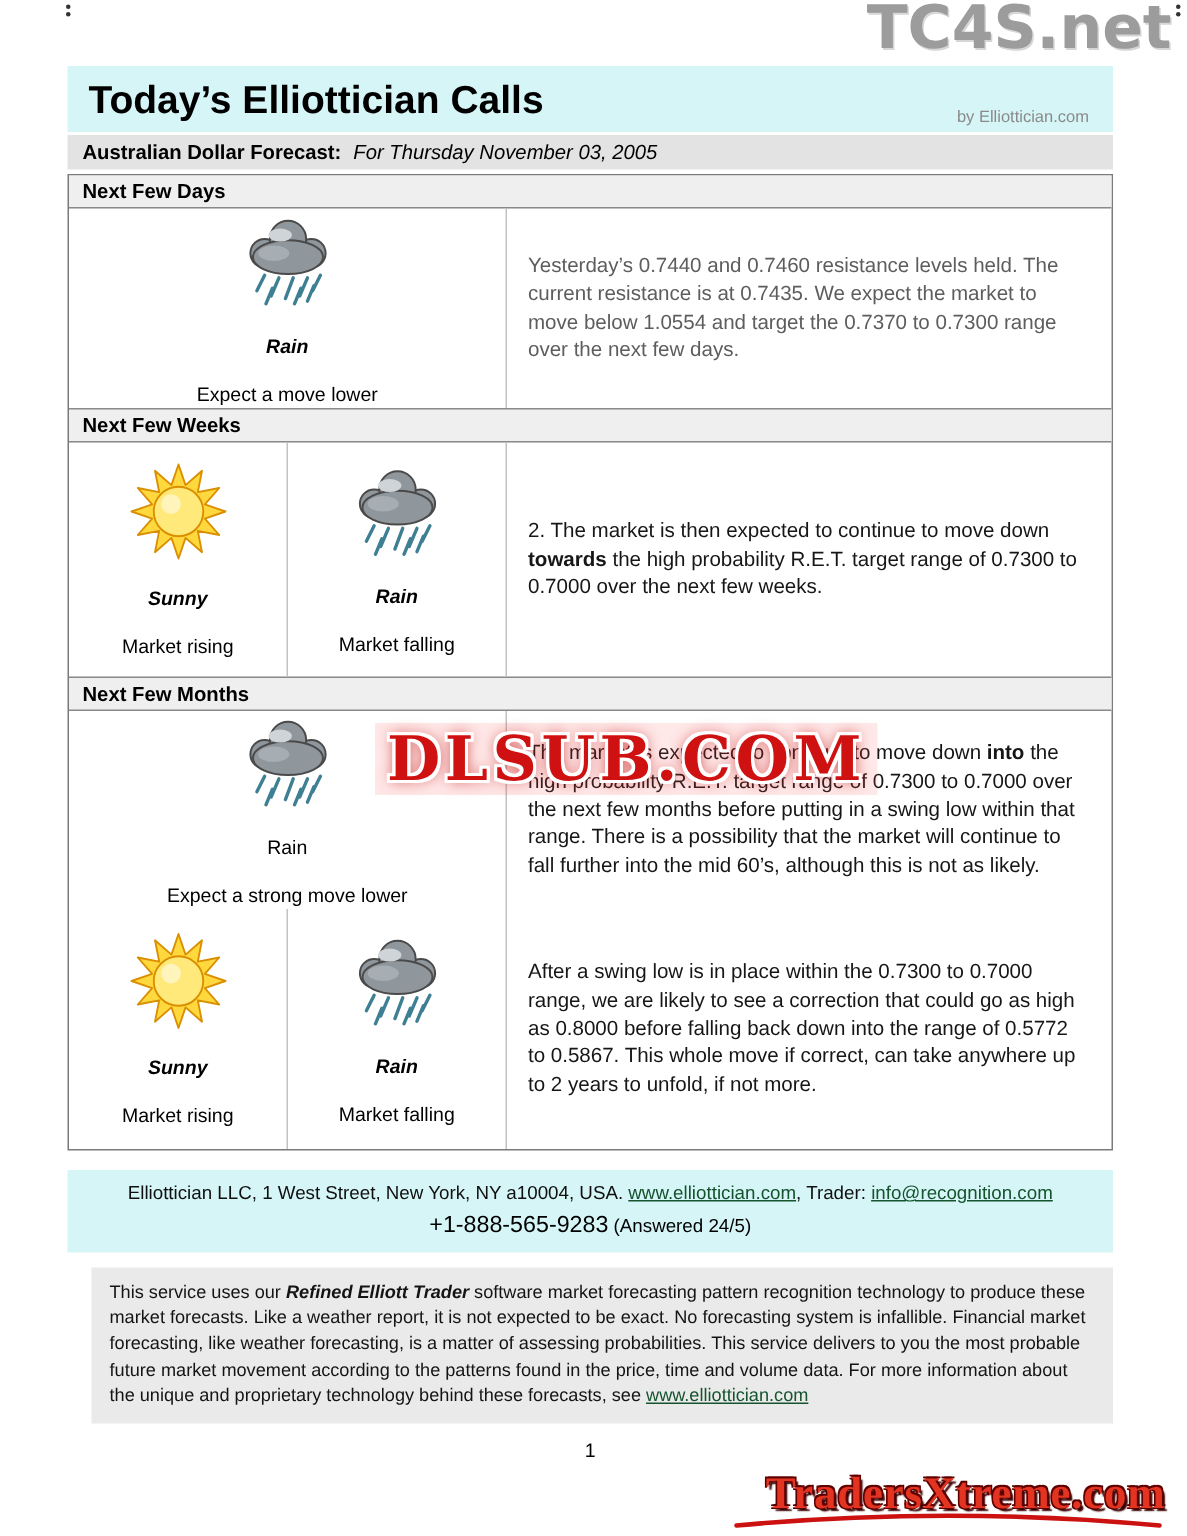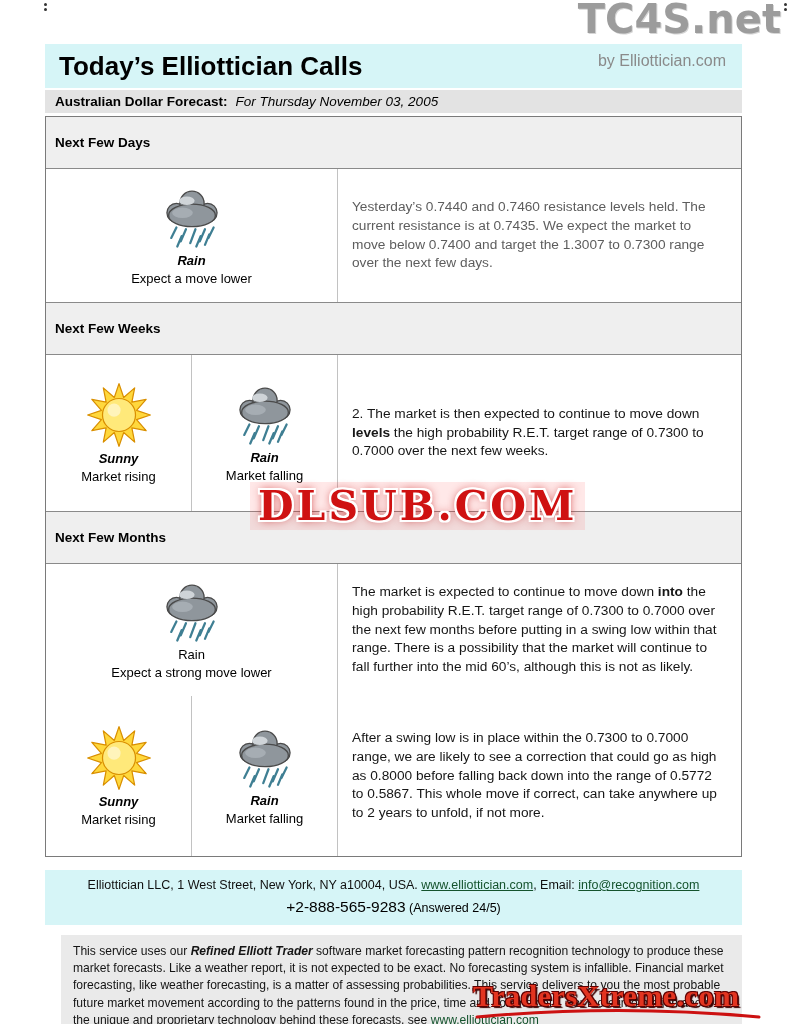--- a/index.html
+++ b/index.html
@@ -9,33 +9,33 @@
   
   .brand-top { position:absolute; top:-4px; right:10px; font-family:"DejaVu Sans", sans-serif;
     font-size:40px; font-weight:bold; color:#9c9c9c; text-shadow:1px 1px 0 #d6d6d6; letter-spacing:0; }
 
   .crop { position:absolute; width:3px; height:3px; background:#333; border-radius:50%; }
 
   .container { position:relative; width:697px; margin:44px 0 0 45px; }
 
   .masthead { background:#d6f5f7; height:44px; position:relative; }
   .masthead h1 { margin:0; padding:7px 0 0 14px; font-size:26px; font-weight:bold; color:#000; }
-  .byline { position:absolute; right:16px; bottom:18px; font-size:16px; color:#8a8a8a; }
+  .byline { position:absolute; right:16px; bottom:4px; font-size:11px; color:#8a8a8a; }
 
   .forecast-bar { background:#e3e3e3; margin-top:2px; padding:4px 10px; font-size:13.5px; color:#000; }
   .forecast-bar .lbl { font-weight:bold; }
   .forecast-bar .date { font-style:italic; margin-left:8px; }
 
   .sections { border:1px solid #7a7a7a; margin-top:3px; background:#fff; }
-  .section-header { background:#efefef; border-bottom:1px solid #8a8a8a; padding:18px 9px;
+  .section-header { background:#efefef; border-bottom:1px solid #8a8a8a; padding:3px 9px;
     font-weight:bold; font-size:13.5px; color:#000; }
   .section + .section .section-header { border-top:1px solid #8a8a8a; }
   .section-body { display:flex; }
   .icon-cell { width:145px; border-right:1px solid #c2c2c2; display:flex; flex-direction:column;
-    align-items:center; justify-content:center; gap:3px; }
+    align-items:center; justify-content:center; gap:17px; }
   .icon-cell.wide { width:291px; }
   .wlabel { font-size:13px; font-weight:bold; font-style:italic; color:#000; }
   .wlabel.plain { font-weight:normal; font-style:normal; }
   .wsub { font-size:13px; color:#000; }
   .text-cell { flex:1; display:flex; flex-direction:column; justify-content:center;
     padding:8px 14px; font-size:13.7px; line-height:1.36; color:#161616; }
   .text-cell p { margin:0; }
   .text-cell p + p { margin-top:17px; }
   .text-cell.muted { color:#5d5d5d; }
 
@@ -51,21 +51,21 @@
   .disclaimer .product { font-weight:bold; font-style:italic; }
 
   .pageno { text-align:center; font-size:13px; margin-top:10px; color:#000; }
 
   .watermark { position:absolute; left:250px; top:482px; z-index:5;
     font-family:"DejaVu Serif", serif; font-weight:bold; font-size:41px; letter-spacing:3px;
     color:#cf1111; background:rgba(255,90,90,0.14); padding:0 8px;
     text-shadow:-2px -2px 0 #fff, 2px -2px 0 #fff, -2px 2px 0 #fff, 2px 2px 0 #fff,
       0 -2px 0 #fff, 0 2px 0 #fff, -2px 0 0 #fff, 2px 0 0 #fff, 0 0 10px rgba(190,0,0,0.85); }
 
-  .brand-bottom { position:absolute; right:28px; bottom:4px; text-align:left; z-index:6;margin-top:48px; }
+  .brand-bottom { position:absolute; right:14px; bottom:4px; text-align:right; z-index:6;margin-top:48px; }
   .brand-bottom .txt { font-family:"Liberation Serif", serif; font-weight:bold; font-size:30px;
     color:#e23420; letter-spacing:0.5px;
     text-shadow:-1px -1px 0 #5e0000, 1px -1px 0 #5e0000, -1px 1px 0 #5e0000, 2px 2px 1px #3c0000; }
   .brand-bottom svg { display:block; margin:-5px auto 0; }
 
   .wicon-rain { width:80px; height:64px; }
   .wicon-sun { width:68px; height:66px; }
 </style>
 </head>
 <body>
@@ -128,21 +128,21 @@
         <div class="section-header">Next Few Days</div>
         <div class="section-body" style="height:133px">
           <div class="icon-cell wide">
             <svg class="wicon-rain">
                 <use href="#sym-rain"></use>
               </svg>
             <div class="wlabel">Rain</div>
             <div class="wsub">Expect a move lower</div>
           </div>
           <div class="text-cell muted">
-            <p>Yesterday’s 0.7440 and 0.7460 resistance levels held. The current resistance is at 0.7435. We expect the market to move below 0.7400 and target the 1.3007 to 0.7300 range over the next few days.</p>
+            <p>Yesterday’s 0.7440 and 0.7460 resistance levels held. The current resistance is at 0.7435. We expect the market to move below 1.0554 and target the 0.7370 to 0.7300 range over the next few days.</p>
           </div>
         </div>
       </div>
 
       <div class="section">
         <div class="section-header">Next Few Weeks</div>
         <div class="section-body" style="height:156px">
           <div class="icon-cell">
             <svg class="wicon-sun">
                 <use href="#sym-sun"></use>
@@ -151,21 +151,21 @@
             <div class="wsub">Market rising</div>
           </div>
           <div class="icon-cell">
             <svg class="wicon-rain">
                 <use href="#sym-rain"></use>
               </svg>
             <div class="wlabel">Rain</div>
             <div class="wsub">Market falling</div>
           </div>
           <div class="text-cell">
-            <p><span>2. The market is then expected to continue to move down </span><b>levels</b><span> the high probability R.E.T. target range of 0.7300 to 0.7000 over the next few weeks.</span></p>
+            <p><span>2. The market is then expected to continue to move down </span><b>towards</b><span> the high probability R.E.T. target range of 0.7300 to 0.7000 over the next few weeks.</span></p>
           </div>
         </div>
       </div>
 
       <div class="section">
         <div class="section-header">Next Few Months</div>
         <div class="section-body" style="height:132px">
           <div class="icon-cell wide">
             <svg class="wicon-rain">
                 <use href="#sym-rain"></use>
@@ -197,22 +197,22 @@
           </div>
           <div class="text-cell">
             <p>After a swing low is in place within the 0.7300 to 0.7000 range, we are likely to see a correction that could go as high as 0.8000 before falling back down into the range of 0.5772 to 0.5867. This whole move if correct, can take anywhere up to 2 years to unfold, if not more.</p>
           </div>
         </div>
       </div>
 
     </div>
 
     <div class="footer-band">
-      <div class="footer-address"><span>Elliottician LLC, 1 West Street, New York, NY a10004, USA. </span><a href="#">www.elliottician.com</a><span>, Email: </span><a href="#">info@recognition.com</a></div>
-      <div class="footer-phone"><span>+2-888-565-9283</span><span class="note"> (Answered 24/5)</span></div>
+      <div class="footer-address"><span>Elliottician LLC, 1 West Street, New York, NY a10004, USA. </span><a href="#">www.elliottician.com</a><span>, Trader: </span><a href="#">info@recognition.com</a></div>
+      <div class="footer-phone"><span>+1-888-565-9283</span><span class="note"> (Answered 24/5)</span></div>
     </div>
 
     <div class="disclaimer">
       <span>This service uses our </span><span class="product">Refined Elliott Trader</span><span> software market forecasting pattern recognition technology to produce these market forecasts. Like a weather report, it is not expected to be exact. No forecasting system is infallible. Financial market forecasting, like weather forecasting, is a matter of assessing probabilities. This service delivers to you the most probable future market movement according to the patterns found in the price, time and volume data. For more information about the unique and proprietary technology behind these forecasts, see </span><a href="#">www.elliottician.com</a>
     </div>
 
     <div class="pageno">1</div>
 
   </div>
 

